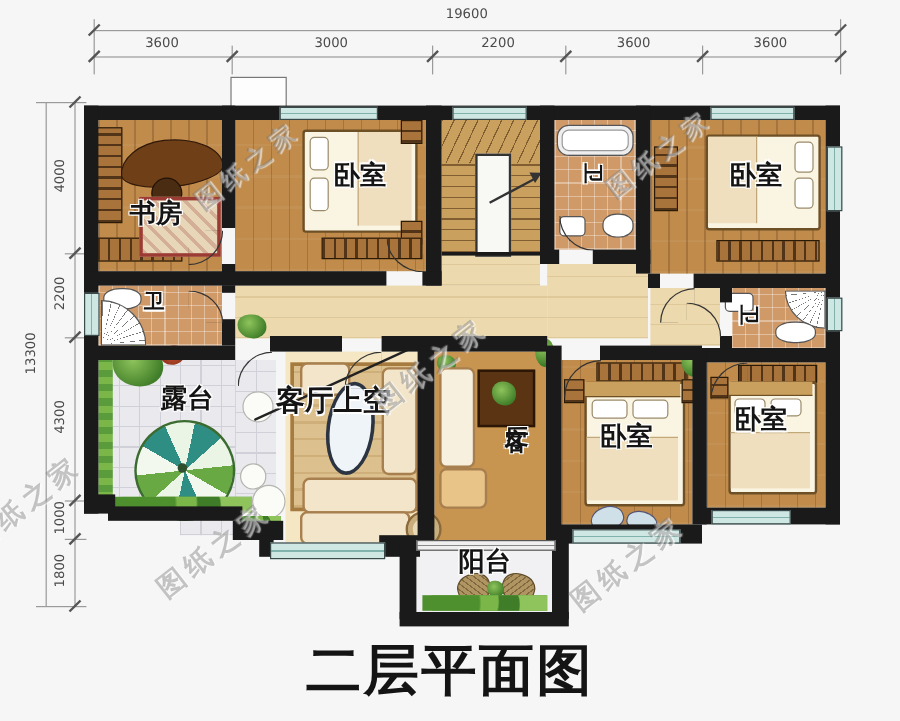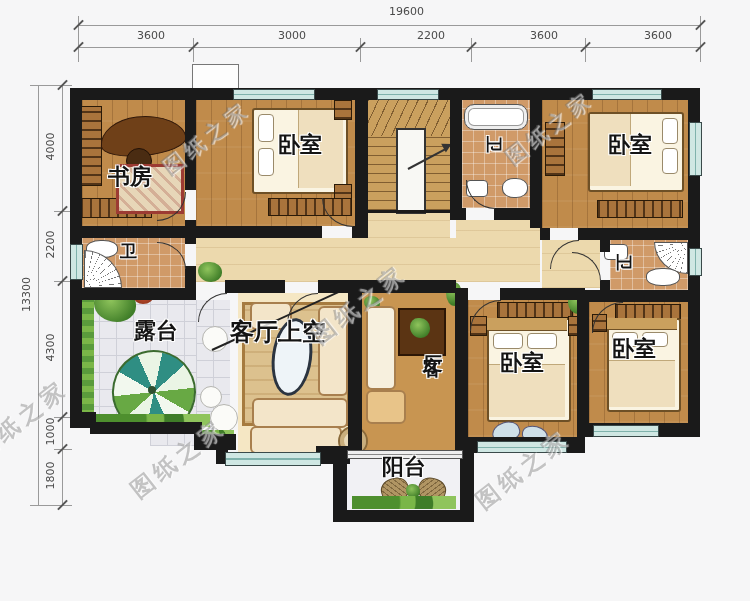--- a/index.html
+++ b/index.html
@@ -21,28 +21,28 @@
          background-image:repeating-linear-gradient(0deg,rgba(255,255,255,.35) 0 1px,transparent 1px 11px),
                           repeating-linear-gradient(90deg,rgba(255,255,255,.35) 0 1px,transparent 1px 11px);}
   .tileg{position:absolute;background:var(--tile_gray,#e9e9ee);
          background-image:repeating-linear-gradient(0deg,#cfd0d8 0 1px,transparent 1px 17px),
                           repeating-linear-gradient(90deg,#cfd0d8 0 1px,transparent 1px 17px);}
   .hatch{position:absolute;background:#a9743c;border:1px solid #2a1a08;
          background-image:repeating-linear-gradient(90deg,rgba(35,18,4,.65) 0 2px,transparent 2px 9px);}
   .hatchv{background-image:repeating-linear-gradient(0deg,rgba(35,18,4,.65) 0 2px,transparent 2px 9px);}
 
   .lbl{position:absolute;font-weight:900;color:var(--ink,#141414);font-size:22px;line-height:1;
-       white-space:nowrap;text-shadow:1px 1px 0 #fff,-1px -1px 0 #fff,1px -1px 0 #fff,-1px 1px 0 #fff;font-family:Liberation Mono, monospace;}
+       white-space:nowrap;text-shadow:1px 1px 0 #fff,-1px -1px 0 #fff,1px -1px 0 #fff,-1px 1px 0 #fff;}
   .lbl-s{font-size:17px;}
   .wm{position:absolute;font-size:23px;font-weight:700;letter-spacing:5px;white-space:nowrap;
       color:rgba(105,105,105,.38);transform:rotate(-38deg);text-shadow:1px 1px 1px rgba(255,255,255,.65);}
 
   .dl{position:absolute;background:#9a9a9a;}
   .tick{position:absolute;width:13px;height:2px;background:#555;transform:rotate(-45deg);}
-  .dtx{position:absolute;font-size:11px;color:#4a4a4a;text-align:right;line-height:1;}
+  .dtx{position:absolute;font-size:11px;color:#4a4a4a;text-align:center;line-height:1;}
   .vtx{position:absolute;font-size:11px;color:#4a4a4a;width:44px;text-align:center;line-height:1;
        transform:rotate(-90deg);}
 
   .bed{position:absolute;background:#faf4e2;border:2px solid #6e5026;border-radius:3px;}
   .pill{position:absolute;background:#ffffff;border:1px solid #9a8a6a;border-radius:4px;}
   .blk{position:absolute;background:#efdfbe;border-left:1px solid #c0a87a;}
   .sofa{position:absolute;background:#f3e5c9;border:2px solid #a87f4e;border-radius:6px;}
   .plant{position:absolute;background:radial-gradient(circle at 40% 35%,#8fc45c,#3f7d28 75%);
          border-radius:45% 55% 50% 60%;}
   .stone{position:absolute;background:#fbfbf8;border:1px solid #b5b5b0;border-radius:50%;}
@@ -302,13 +302,14 @@
   <div class="lbl" style="left:612px;top:340px;">卧室</div>
   <div class="lbl" style="left:382px;top:458px;">阳台</div>
 
   <div class="wm" style="left:154px;top:124px;font-size:21px;">图纸之家</div>
   <div class="wm" style="left:497px;top:114px;font-size:21px;">图纸之家</div>
   <div class="wm" style="left:303px;top:289px;">图纸之家</div>
   <div class="wm" style="left:122px;top:443px;">图纸之家</div>
   <div class="wm" style="left:467px;top:454px;">图纸之家</div>
   <div class="wm" style="left:-35px;top:404px;">图纸之家</div>
 
+  <div class="abs" style="left:0;top:528px;width:750px;text-align:center;font-size:46px;font-weight:900;color:var(--ink,#111);letter-spacing:2px;">二层平面图</div>
 </div>
 
 </body></html>

